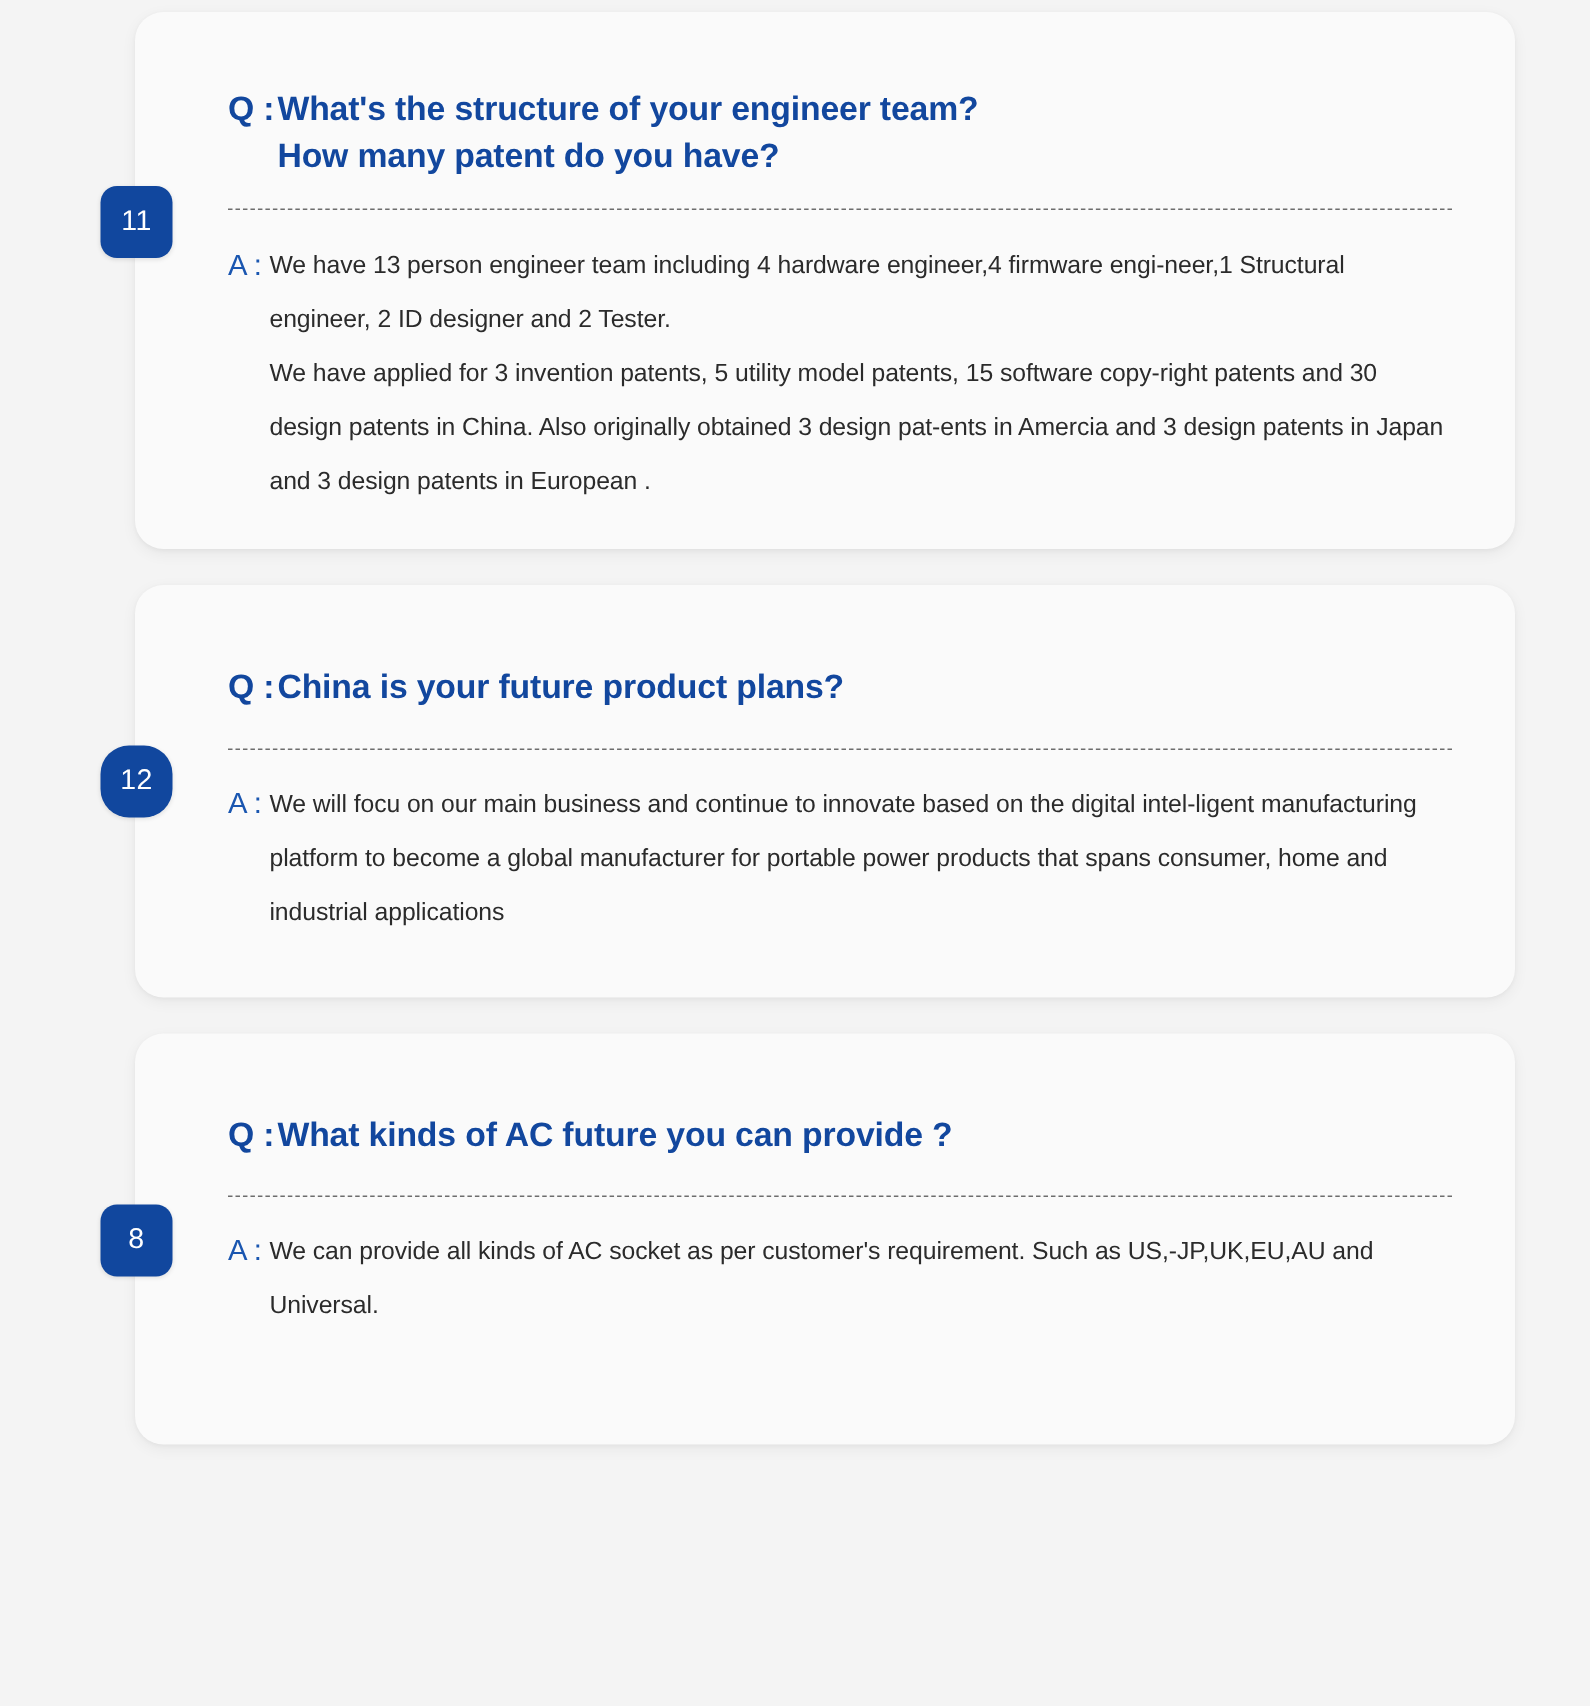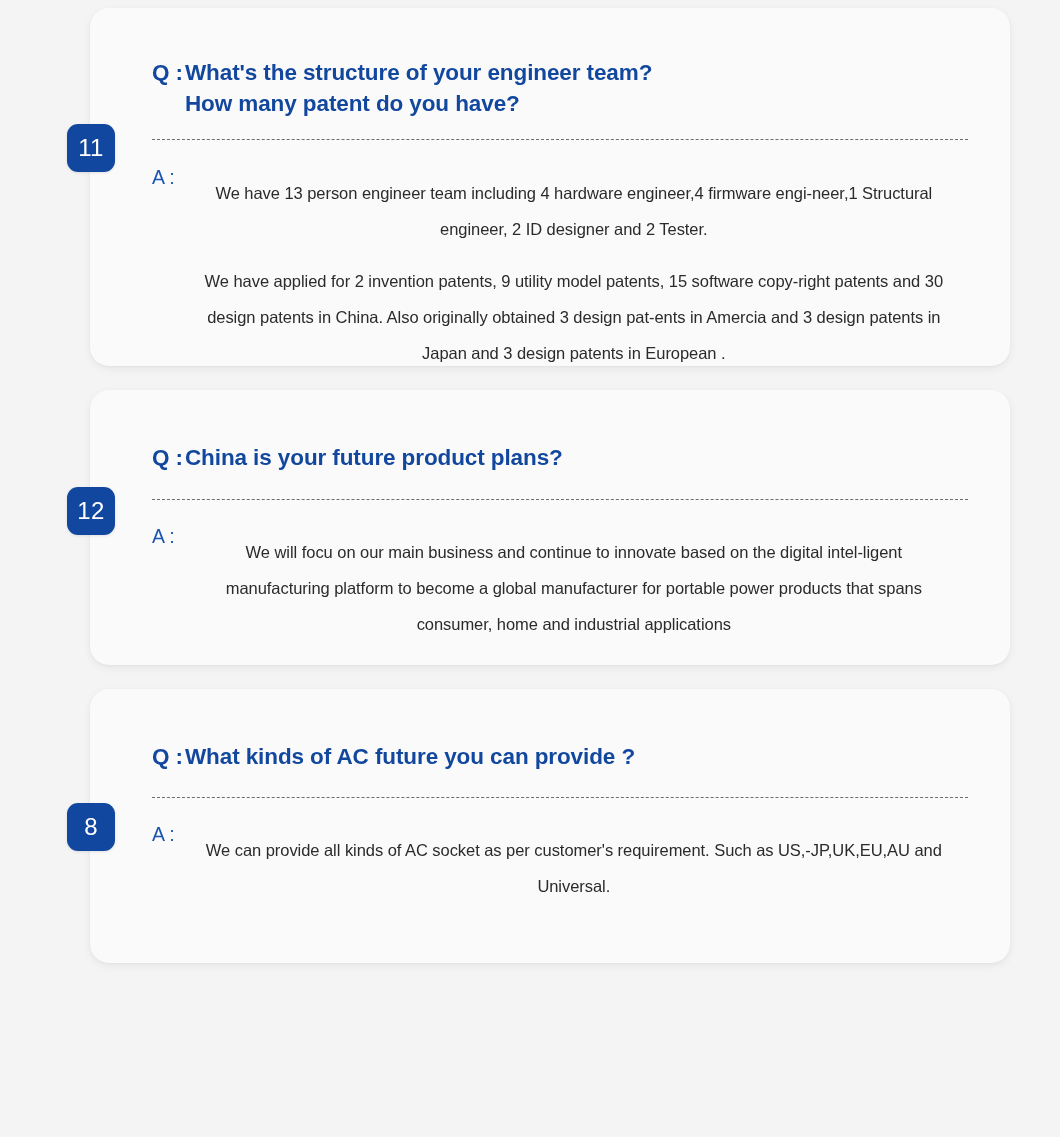--- a/index.html
+++ b/index.html
@@ -41,21 +41,21 @@
   }
 
   .faq-badge {
     position: absolute;
     left: 67px;
     width: 48px;
     height: 48px;
     background: #11479e;
     border-radius: 11px;
     color: #ffffff;
-    font-size: 24px;
+    font-size: 19px;
     font-weight: 400;
     letter-spacing: 0.3px;
     display: flex;
     align-items: center;
     justify-content: center;
     z-index: 5;
     box-shadow: 0 1px 3px rgba(0,0,0,0.10);
   }
 
   .faq-inner {
@@ -102,35 +102,35 @@
     color: #1a56b0;
     font-size: 19.5px;
     white-space: pre;
     padding-right: 5px;
     line-height: 36px;
   }
   .a-body {
     flex: 1 1 auto;
   }
   .a-para {
-    margin: 16px;
-    text-align: center;
+    margin: 0;
+    text-align: left;
   }
 
   
   #item-0 { top: 0; }
   #item-0 .faq-card   { top: 8px; height: 358px; }
   #item-0 .faq-badge  { top: 124px; }
   #item-0 .faq-inner  { padding-top: 49px; }
   #item-0 .divider    { margin-top: 20px; width: 816px; }
   #item-0 .a-row      { margin-top: 19px; }
 
   #item-1 { top: 0; }
   #item-1 .faq-card   { top: 390px; height: 275px; }
-  #item-1 .faq-badge  { top: 487px; }
+  #item-1 .faq-badge  { top: 497px; border-radius: 19px; }
   #item-1 .faq-inner  { padding-top: 52px; }
   #item-1 .divider    { margin-top: 26px; width: 816px; }
   #item-1 .a-row      { margin-top: 18px; }
 
   #item-2 { top: 0; }
   #item-2 .faq-card   { top: 689px; height: 274px; }
   #item-2 .faq-badge  { top: 803px; }
   #item-2 .faq-inner  { padding-top: 52px; }
   #item-2 .divider    { margin-top: 25px; width: 816px; }
   #item-2 .a-row      { margin-top: 18px; }
@@ -147,21 +147,21 @@
         <div class="q-row">
           <span class="q-label">Q :</span>
           <span class="q-text">What's the structure of your engineer team?
 How many patent do you have?</span>
         </div>
         <div class="divider"></div>
         <div class="a-row">
           <span class="a-label">A :</span>
           <span class="a-body">
             <p class="a-para">We have 13 person engineer team including 4 hardware engineer,4 firmware engi-neer,1 Structural engineer, 2 ID designer and 2 Tester.</p>
-            <p class="a-para">We have applied for 2 invention patents, 9 utility model patents, 15 software copy-right patents and 30 design patents in China. Also originally obtained 3 design pat-ents in Amercia and 3 design patents in Japan and 3 design patents in European .</p>
+            <p class="a-para">We have applied for 3 invention patents, 5 utility model patents, 15 software copy-right patents and 30 design patents in China. Also originally obtained 3 design pat-ents in Amercia and 3 design patents in Japan and 3 design patents in European .</p>
           </span>
         </div>
       </div>
     </div>
   </div>
 
   <div class="faq-item" id="item-1">
     <div class="faq-badge">12</div>
     <div class="faq-card">
       <div class="faq-inner">

